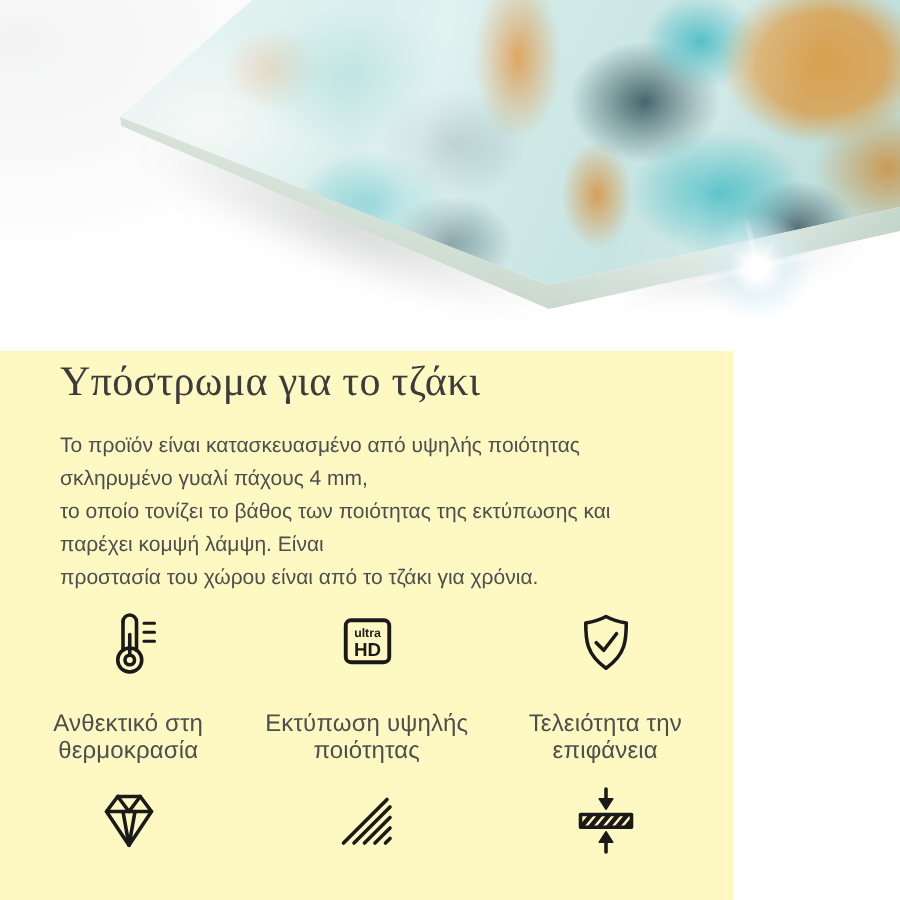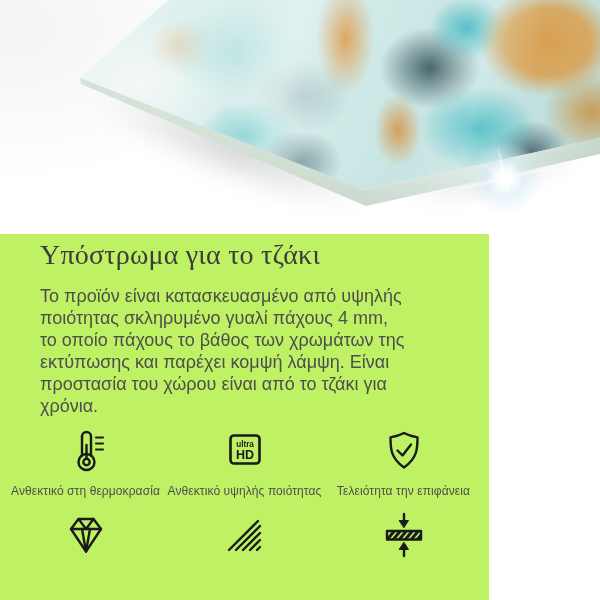--- a/index.html
+++ b/index.html
@@ -1,18 +1,18 @@
 <!DOCTYPE html>
 <html><head>
 <meta charset="utf-8">
 <style>
   * { margin: 0; padding: 0; box-sizing: border-box; }
   html, body { width: 600px; height: 600px; background: #ffffff; overflow: hidden; }
   body { font-family: "Liberation Sans", sans-serif; color: #4e4e4e; }
-  .page { position: relative; width: 489px; height: 600px; background: #bef264; }
+  .page { position: relative; width: 489px; height: 600px; background: #fef9c3; }
 
   
   .hero { position: relative; width: 600px; height: 234px; overflow: hidden;
           background: radial-gradient(340px 220px at 2% 12%, rgba(140,145,143,0.10), rgba(140,145,143,0) 70%), #ffffff; }
 
   .shadow-left { position: absolute; left: 28px; top: 104px; width: 410px; height: 92px;
     background: radial-gradient(50% 50% at 50% 50%, rgba(110,116,112,0.30), rgba(110,116,112,0) 70%);
     transform: rotate(21deg); filter: blur(9px); }
   .shadow-right { position: absolute; left: 362px; top: 148px; width: 260px; height: 58px;
     background: radial-gradient(50% 50% at 50% 50%, rgba(110,116,112,0.22), rgba(110,116,112,0) 70%);
@@ -58,28 +58,28 @@
     background: linear-gradient(to right, rgba(205,230,240,0) 0%, rgba(255,255,255,0.95) 35%,
       rgba(255,255,255,0.95) 65%, rgba(205,230,240,0) 100%); }
   .ray-long  { left: -55px; width: 110px; transform: rotate(-13deg); }
   .ray-vert  { left: -34px; width: 68px;  transform: rotate(77deg); }
   .ray-d1    { left: -26px; width: 52px;  transform: rotate(32deg);  opacity: 0.7; }
   .ray-d2    { left: -26px; width: 52px;  transform: rotate(-58deg); opacity: 0.7; }
 
   
   .heading { padding: 4px 40px 0 40px; font-family: "Liberation Serif", serif;
     color: #3c3c3c; font-size: 28px; line-height: 34px; font-weight: 400; letter-spacing: 0.2px; }
-  .desc { padding: 0 40px; margin-top: 13px; font-size: 18px; line-height: 22px; color: #4e4e4e; }
+  .desc { padding: 0 40px; margin-top: 13px; font-size: 14px; line-height: 22px; color: #4e4e4e; }
 
   
   .features { margin-top: 10px; padding: 0 6px; display: grid;
     grid-template-columns: repeat(3, 1fr); row-gap: 13px; }
-  .feature { display: flex; flex-direction: column; align-items: center; }
+  .feature { display: flex; flex-direction: column; align-items: center; gap: 12px; }
   .feature .icon-wrap { height: 48px; display: flex; align-items: center; justify-content: center; }
-  .feature .label { margin-top: 9px; font-size: 12px; color: #4e4e4e; letter-spacing: 0.1px; text-align: center; }
+  .feature .label { margin-top: 9px; font-size: 16px; color: #4e4e4e; letter-spacing: 0.1px; text-align: center; }
   svg.fico { stroke: #1a1a1a; fill: none; stroke-width: 2.4; stroke-linecap: round; stroke-linejoin: round; }
   svg.fico text { stroke: none; fill: #1a1a1a; font-family: "Liberation Sans", sans-serif; }
 </style>
 </head>
 <body>
 
 <div class="page">
 
   <div class="hero">
     <div class="shadow-left"></div>
@@ -95,21 +95,21 @@
       <div class="glow"></div>
     </div>
   </div>
 
   <div class="heading">
     <div>Υπόστρωμα για το τζάκι</div>
   </div>
 
   <div class="desc">
     <div>Το προϊόν είναι κατασκευασμένο από υψηλής ποιότητας σκληρυμένο γυαλί πάχους 4 mm,</div>
-    <div>το οποίο πάχους το βάθος των χρωμάτων της εκτύπωσης και παρέχει κομψή λάμψη. Είναι</div>
+    <div>το οποίο τονίζει το βάθος των ποιότητας της εκτύπωσης και παρέχει κομψή λάμψη. Είναι</div>
     <div>προστασία του χώρου είναι από το τζάκι για χρόνια.</div>
   </div>
 
   <div class="features">
 
     <div class="feature">
       <div class="icon-wrap">
         <svg class="fico" width="48" height="48" viewBox="0 0 48 48">
           <path d="M20 9.5 a4.5 4.5 0 0 1 9 0 V28.5"></path>
           <path d="M20 9.5 V28.5"></path>
@@ -123,21 +123,21 @@
     </div>
 
     <div class="feature">
       <div class="icon-wrap">
         <svg class="fico" width="48" height="48" viewBox="0 0 48 48">
           <rect x="9.5" y="8.5" width="29" height="28" rx="3.5" stroke-width="2.6"></rect>
           <text x="24" y="19.5" text-anchor="middle" font-size="8.2" font-weight="700">ultra</text>
           <text x="24" y="32" text-anchor="middle" font-size="12.5" font-weight="800">HD</text>
         </svg>
       </div>
-      <div class="label">Ανθεκτικό υψηλής ποιότητας</div>
+      <div class="label">Εκτύπωση υψηλής ποιότητας</div>
     </div>
 
     <div class="feature">
       <div class="icon-wrap">
         <svg class="fico" width="48" height="48" viewBox="0 0 48 48">
           <path d="M24 6 C28 8.2 33 9.6 37.5 10.4 C37.5 21 37.5 31 24 40.5 C10.5 31 10.5 21 10.5 10.4 C15 9.6 20 8.2 24 6 Z"></path>
           <path d="M17.5 23.5 L22.5 28.5 L31 17.5"></path>
         </svg>
       </div>
       <div class="label">Τελειότητα την επιφάνεια</div>

